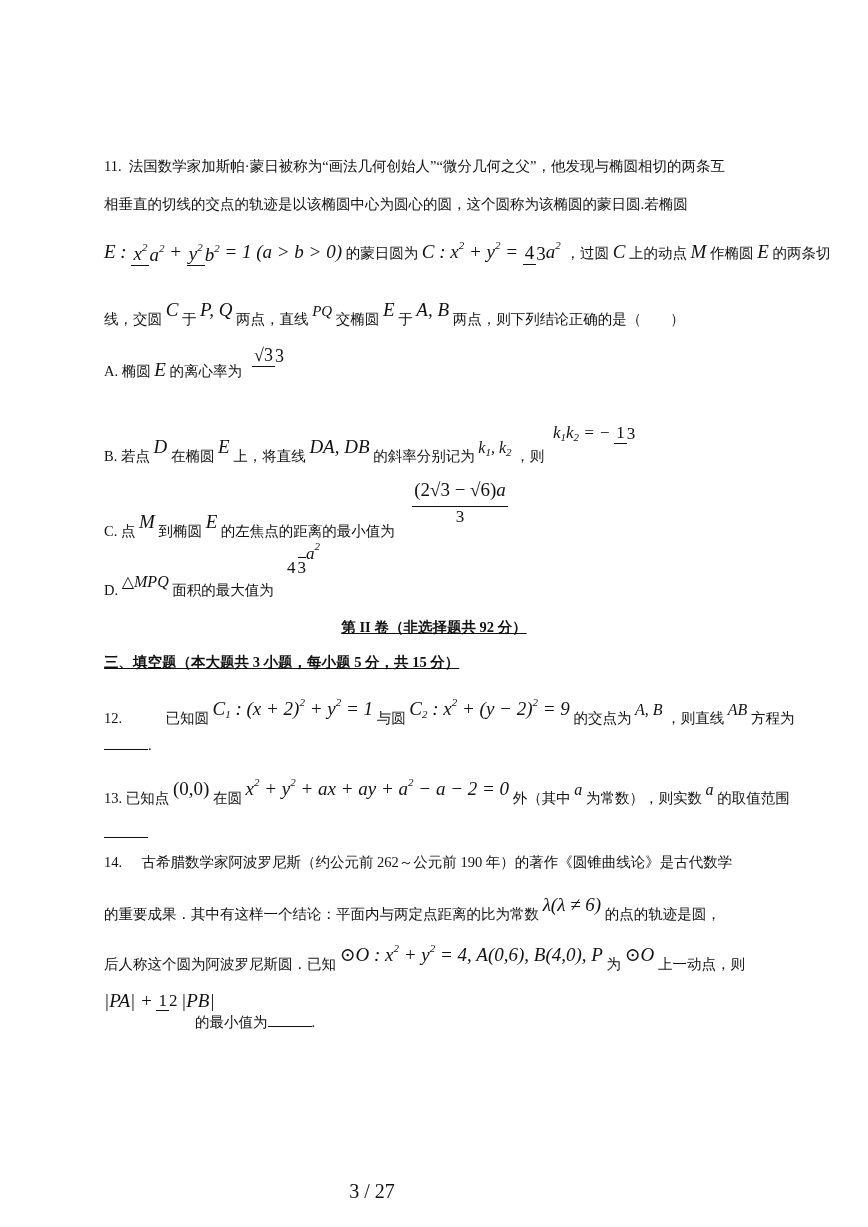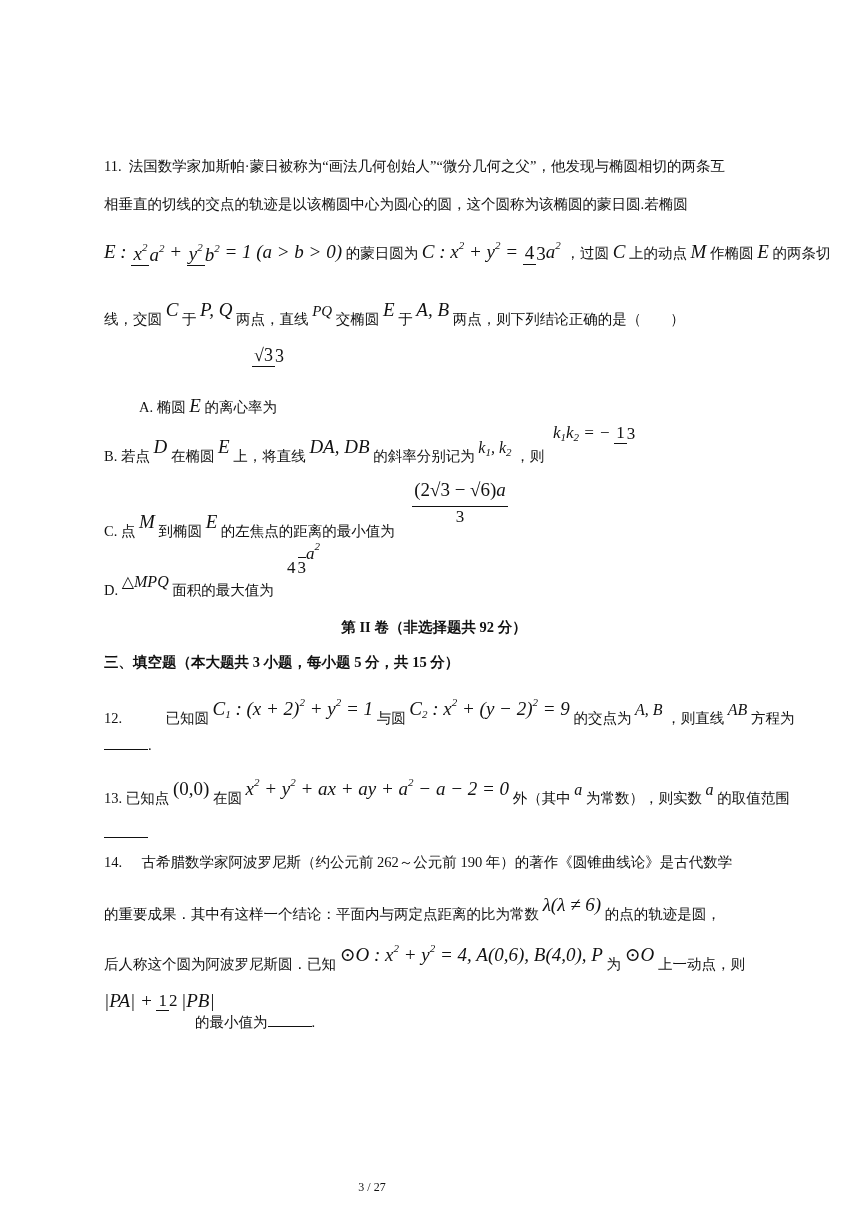--- a/index.html
+++ b/index.html
@@ -11,24 +11,24 @@
     .page { position: absolute; left: 0; top: 0; width: 868px; height: 1227px; }
     .line { position: absolute; left: 104px; white-space: nowrap; line-height: 1; }
     .m { font-family: "Liberation Serif", "DejaVu Serif", serif; font-style: italic; font-size: 19px; }
     .mr { font-family: "Liberation Serif", "DejaVu Serif", serif; font-size: 19px; }
     .up { position: relative; top: -8px; }
     .sup { font-size: 11px; vertical-align: 9px; }
     .sub { font-size: 11px; vertical-align: -3px; }
     .frac { display: inline-flex; flex-direction: row; align-items: center; vertical-align: middle; font-family: "Liberation Serif", serif; }
     .frac .num { border-bottom: 1px solid #111; padding: 0 2px; line-height: 1.15; }
     .frac .den { line-height: 1.15; }
-    .bold { font-weight: bold; }
+    .bold { font-weight: bold; text-decoration: underline; }
     .center { left: 0; width: 868px; text-align: center; }
     .blank { display: inline-block; border-bottom: 1px solid #111; width: 44px; height: 1px; vertical-align: 0; }
-    .footer { position: absolute; left: 0; width: 744px; text-align: center; top: 1180px; font-size: 12px; }
+    .footer { position: absolute; left: 0; width: 744px; text-align: center; top: 1180px; font-size: 20px; }
     .abs { position: absolute; }
     .bar { position: absolute; height: 1px; background: #111; }
   </style>
 </head>
 <body>
 
 <div class="page">
 
 
   <div class="line" style="top:159px;">
@@ -74,21 +74,21 @@
     <span class="m up">P, Q</span>
     <span>两点，直线</span>
     <span class="m up" style="font-size:15px">PQ</span>
     <span>交椭圆</span>
     <span class="m up">E</span>
     <span>于</span>
     <span class="m up">A, B</span>
     <span>两点，则下列结论正确的是（　　）</span>
   </div>
 
-  <div class="line" style="top:396px;margin-left:35px;">
+  <div class="line" style="top:360px;">
     <span>A. 椭圆</span>
     <span class="m">E</span>
     <span>的离心率为</span>
   </div>
   <div class="abs" style="left:252px; top:345px;">
     <span class="frac mr" style="font-size:18px;">
         <span class="num">√3</span>
         <span class="den">3</span>
       </span>
   </div>

